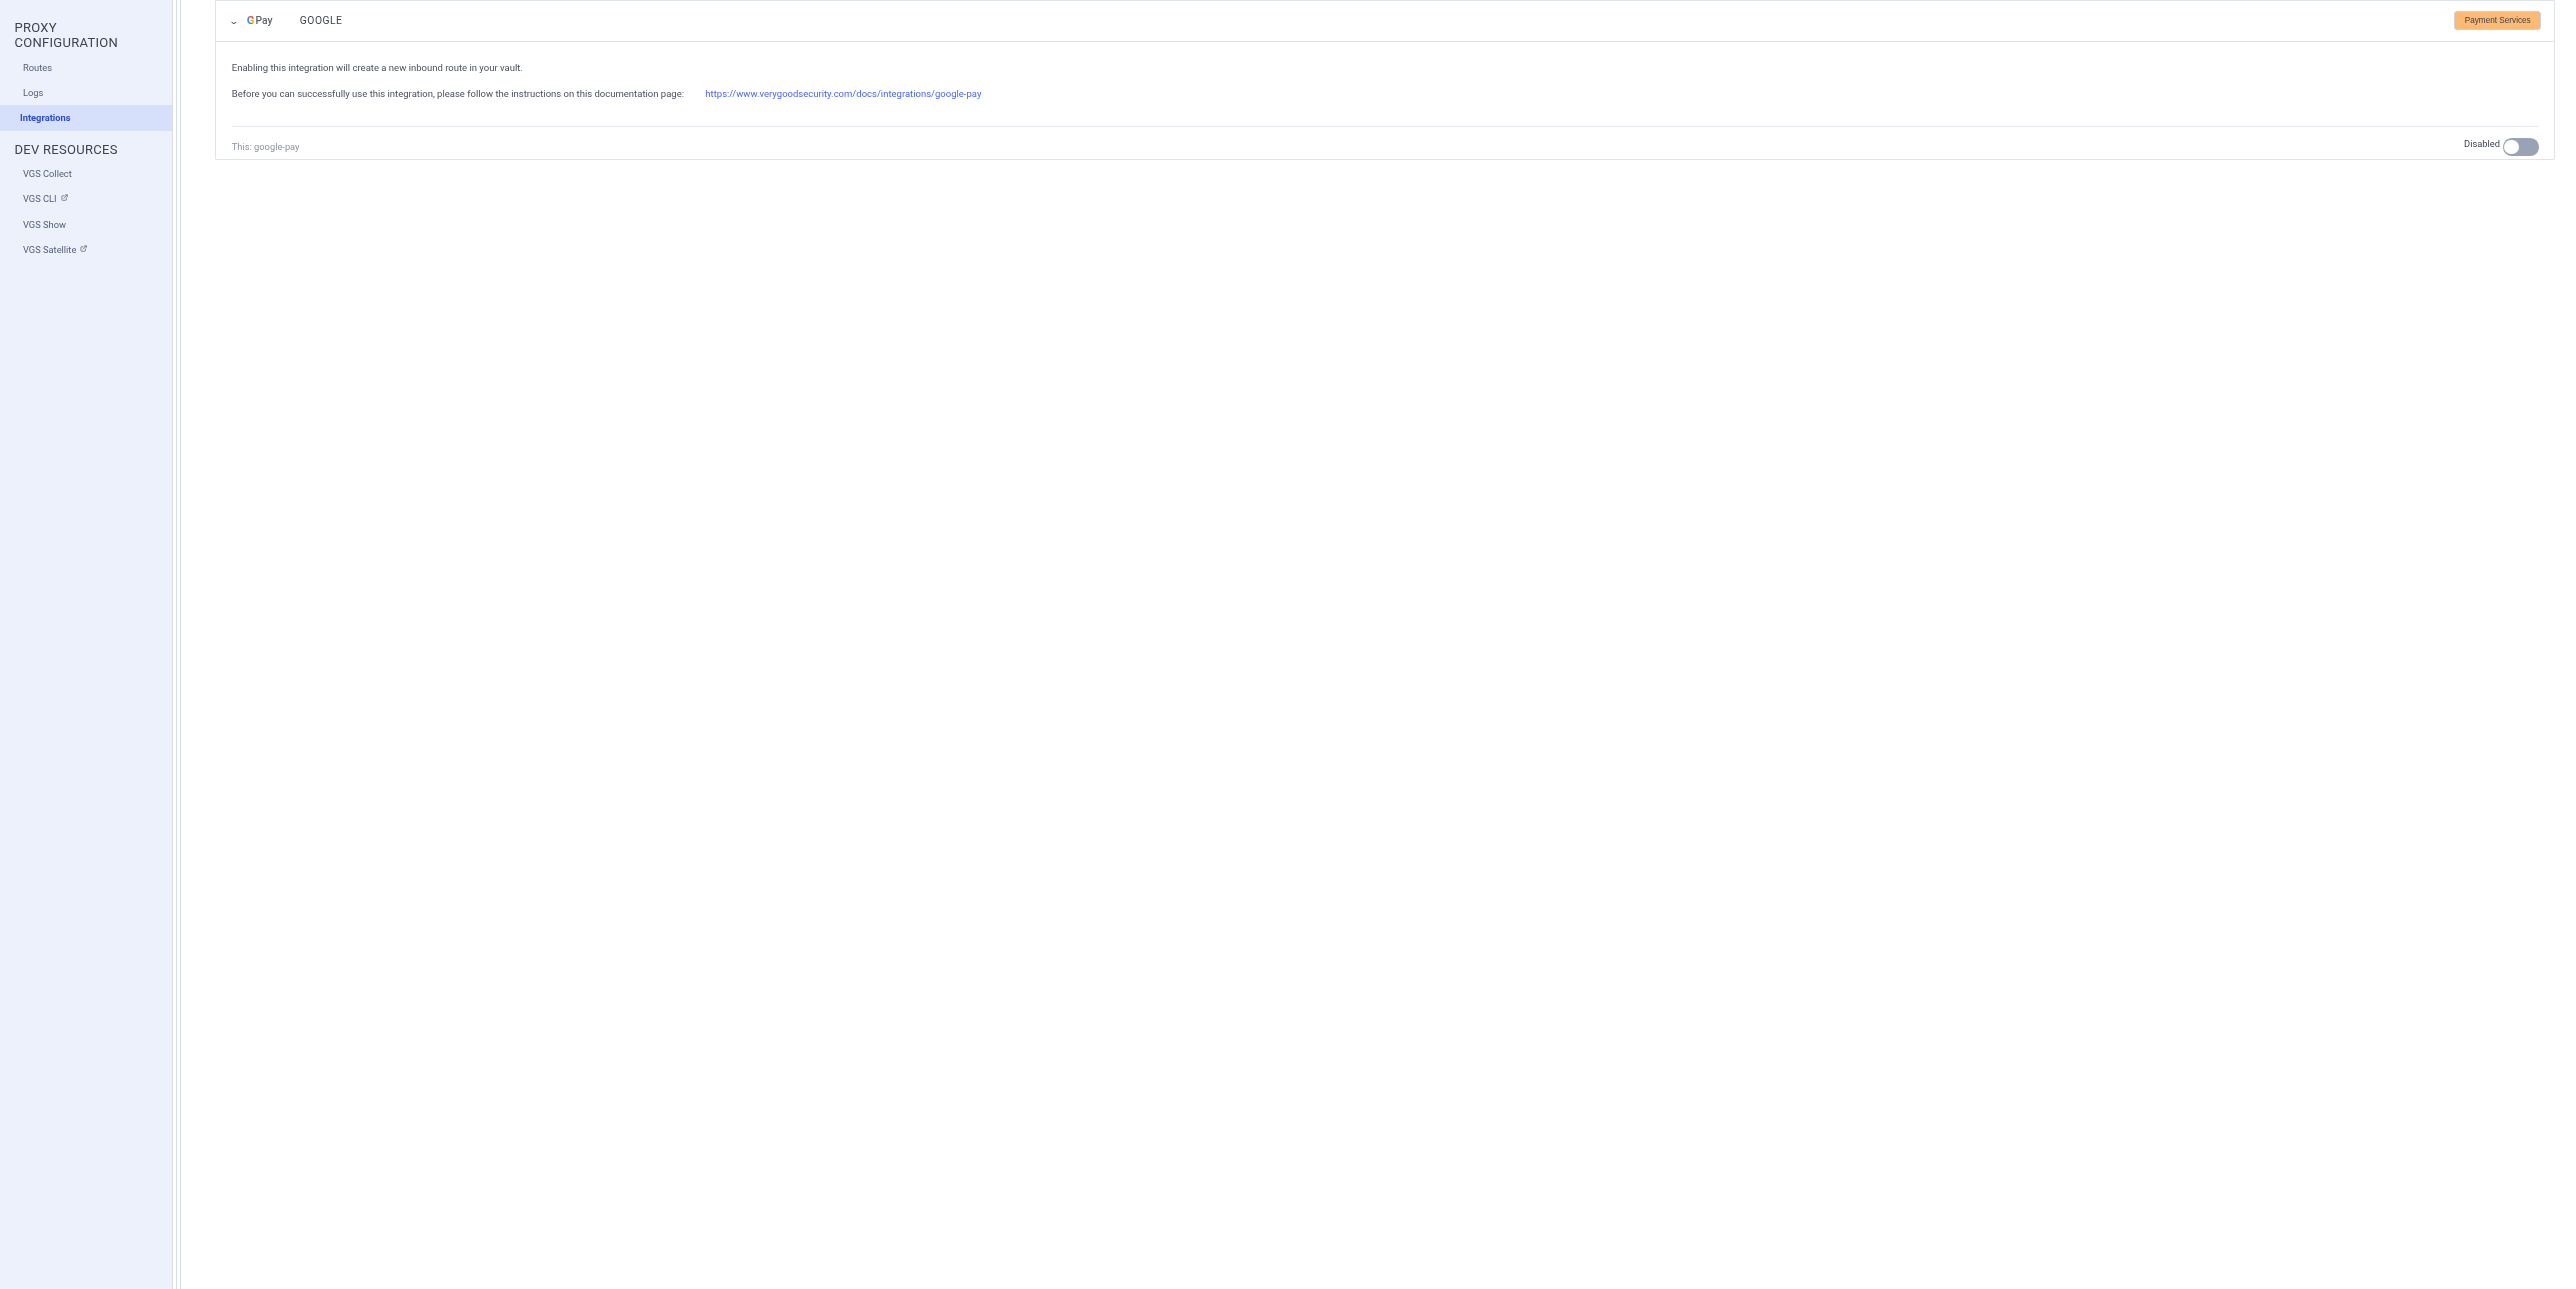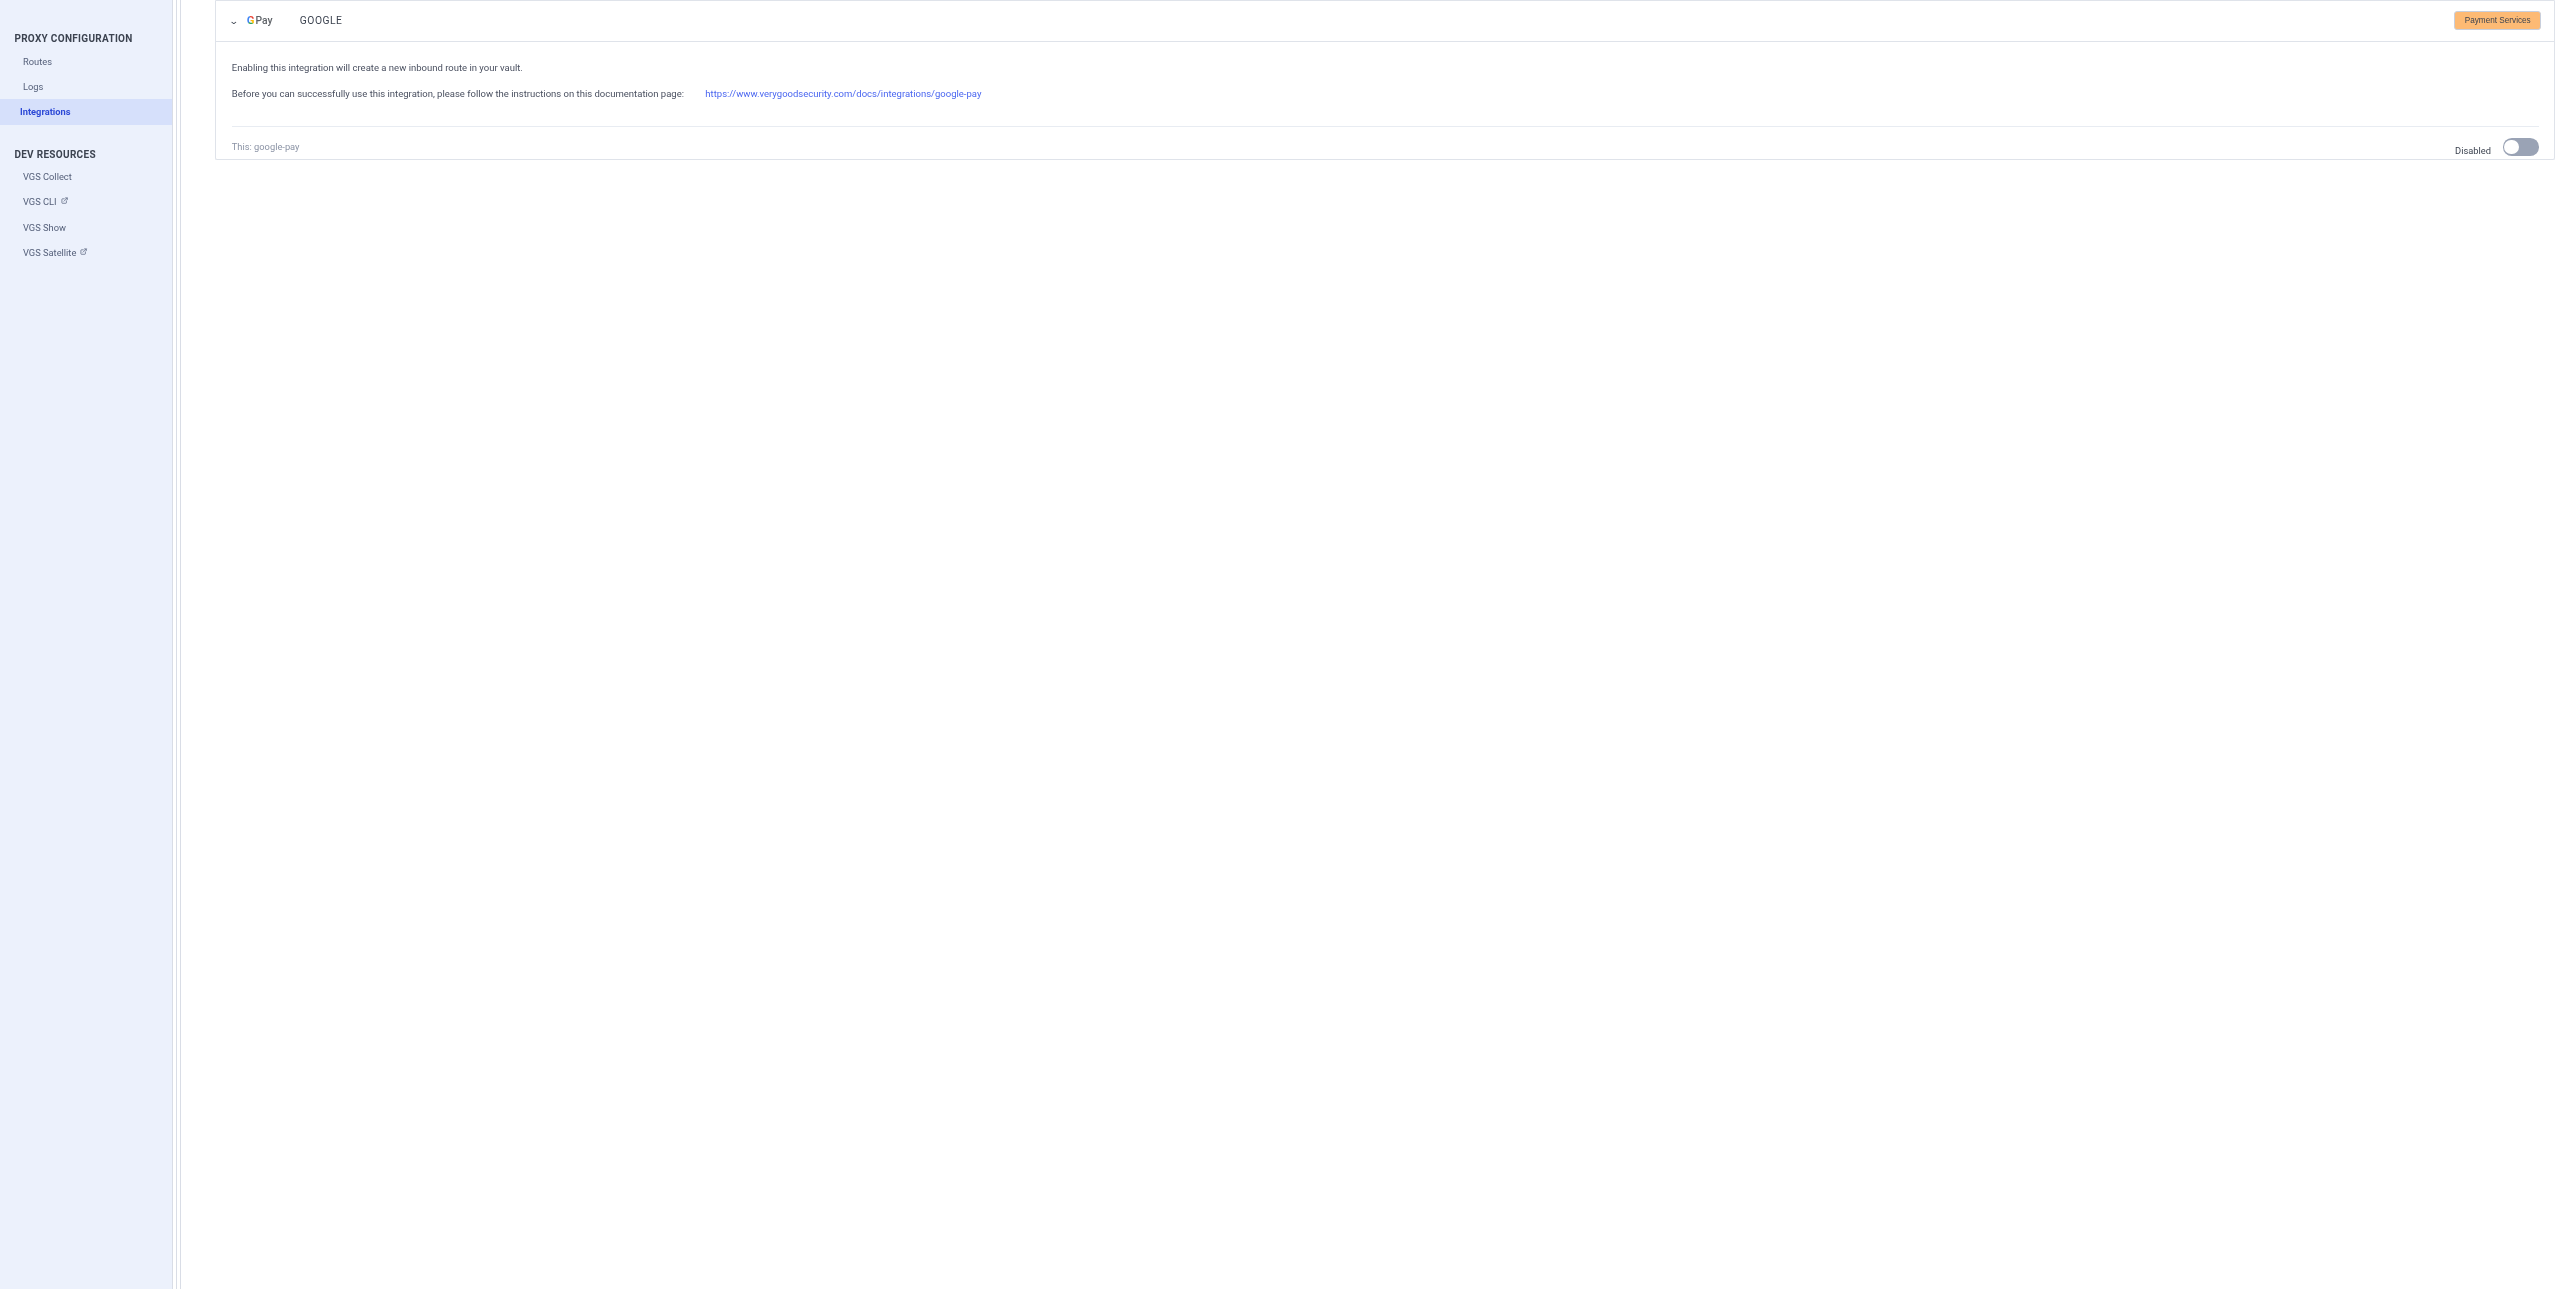--- a/index.html
+++ b/index.html
@@ -17,26 +17,26 @@
   }
   
   .sidebar {
     width: 173px;
     background: #ecf1fc;
     padding: 9.3px 0 10.3px 0;
     flex-shrink: 0;
     border-right: 0.5px solid #d9dde6;
   }
   .sidebar-section-header {
-    font-size: 10px;
-    font-weight: 700;
+    font-size: 13px;
+    font-weight: 400;
     letter-spacing: 0.3px;
     color: #3c4350;
     padding: 4.1px 14.4px;
-    margin-top: 20px;
+    margin-top: 7px;
   }
   .sidebar-item {
     display: flex;
     align-items: center;
     gap: 4.1px;
     padding: 7.2px 14.4px 7.2px 23px;
     font-size: 9.3px;
     color: #55607a;
     cursor: pointer;
   }
@@ -145,22 +145,22 @@
     display: flex;
     align-items: center;
     justify-content: space-between;
     padding: 11.3px 0 3.1px 0;
     margin: 0 15.5px;
     border-top: 0.5px solid #e8ecf2;
   }
   .type-label { color: #8b93a5; font-size: 9.3px; }
   .toggle-wrap {
     display: flex;
-    align-items: flex-end;
-    gap: 12px;
+    align-items: flex-start;
+    gap: 3px;
   }
   .toggle-label { color: #3c4350; font-size: 9.3px; }
   .toggle {
     width: 36px;
     height: 17.5px;
     border-radius: 8.8px;
     background: #9aa3b5;
     position: relative;
     cursor: pointer;
   }

